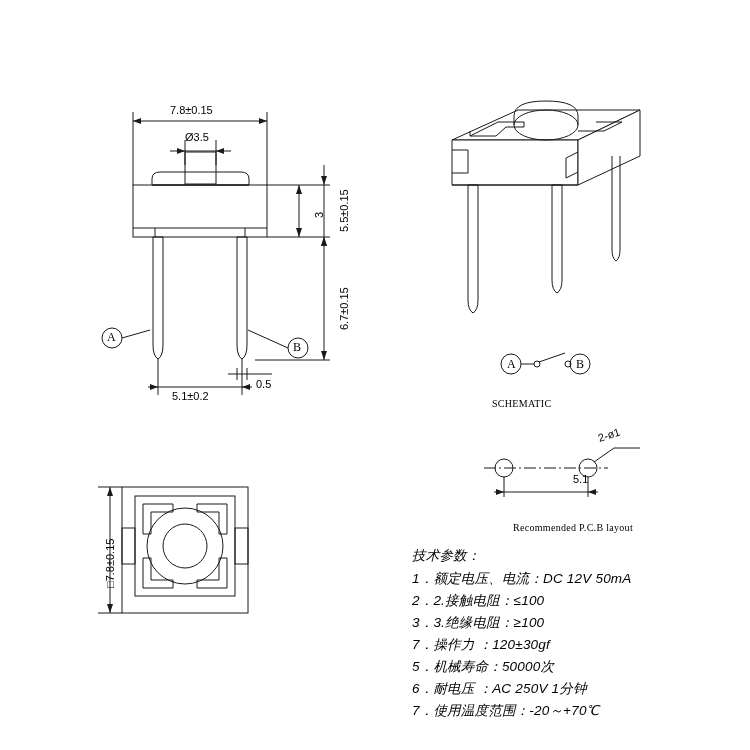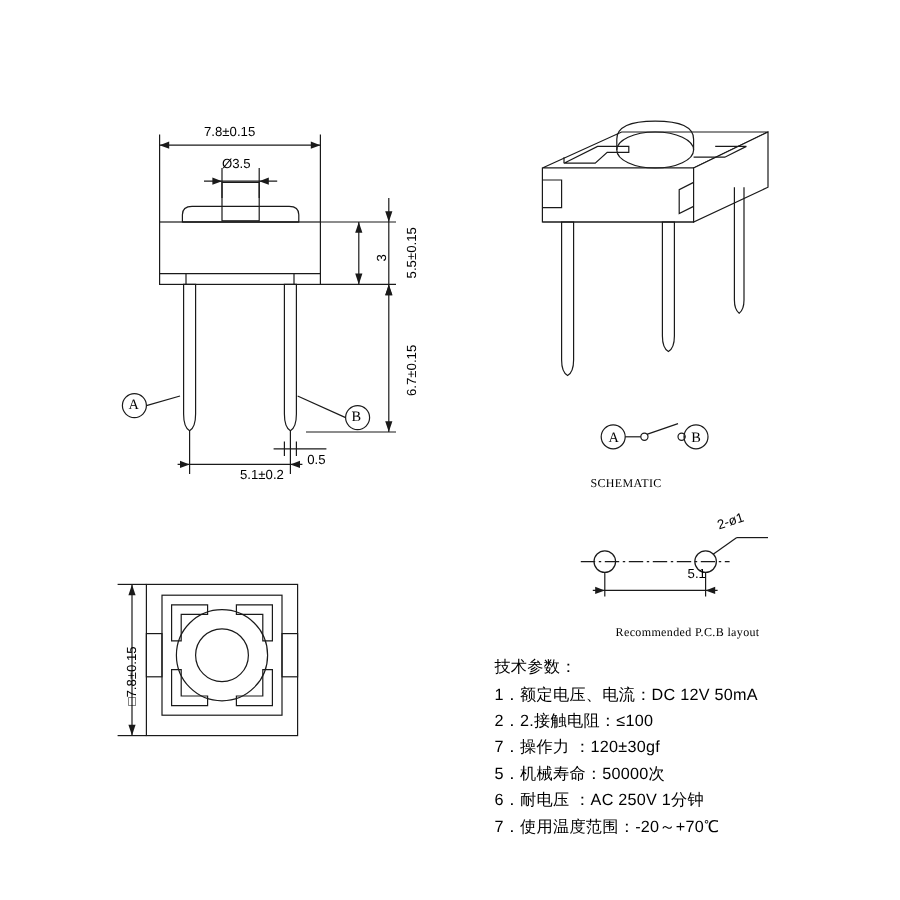--- a/index.html
+++ b/index.html
@@ -17,21 +17,21 @@
   .spec{
     position:absolute;
     left:412px;top:545px;
     font-family:"Liberation Sans", sans-serif;
     font-size:13.5px;
     line-height:22px;
     color:#000;
     letter-spacing:0.2px;
   }
   .spec .title{margin-bottom:1px;}
-  .spec div{white-space:nowrap;}
+  .spec div{white-space:nowrap;font-style:italic;}
   .cap{
     position:absolute;
     font-family:Liberation Serif, serif;
     font-size:10px;
     letter-spacing:0.3px;
     color:#000;
   }
   #schematic-label{left:492px;top:398px;}
   #pcb-label{left:493px;top:522px;margin-left:20px;}
   .dimtext{
@@ -198,21 +198,21 @@
 <div class="dimtext" id="dim-width-top" style="left:170px;top:104px;">7.8±0.15</div>
 
 <div class="dimtext" id="dim-plunger-dia" style="left:185px;top:131px;">Ø3.5</div>
 
 <div class="dimtext vert" id="dim-body-height" style="left:338px;top:232px;">5.5±0.15</div>
 
 <div class="dimtext vert" id="dim-body-inner" style="left:313px;top:218px;">3</div>
 
 <div class="dimtext vert" id="dim-pin-length" style="left:338px;top:330px;">6.7±0.15</div>
 
-<div class="dimtext" id="dim-pitch-front" style="left:172px;top:390px;margin-left:28px;">5.1±0.2</div>
+<div class="dimtext" id="dim-pitch-front" style="left:172px;top:390px;">5.1±0.2</div>
 
 <div class="dimtext" id="dim-pin-thickness" style="left:256px;top:362px;margin-top:16px;">0.5</div>
 
 <div class="dimtext" id="terminal-a-front" style="left:107px;top:330px;font-family:'Liberation Serif',serif;font-size:12px;">A</div>
 
 <div class="dimtext" id="terminal-b-front" style="left:293px;top:340px;font-family:'Liberation Serif',serif;font-size:12px;">B</div>
 
 <div class="dimtext vert" id="dim-topview-width" style="left:104px;top:588px;">
   <span>□</span><span>7.8±0.15</span>
 </div>
@@ -222,19 +222,20 @@
 <div class="cap" id="schematic-label">SCHEMATIC</div>
 
 <div class="dimtext" id="dim-pcb-pitch" style="left:533px;top:473px;padding-left:40px;">5.1</div>
 <div class="dimtext" id="pcb-hole-note" style="left:600px;top:432px;transform:rotate(-18deg);transform-origin:left bottom;">2-ø1</div>
 <div class="cap" id="pcb-label">Recommended P.C.B layout</div>
 
 <div class="spec">
   <div class="title">技术参数：</div>
   <div>1．额定电压、电流：DC 12V 50mA</div>
   <div>2．2.接触电阻：≤100</div>
+  <div>3．3.绝缘电阻：≥100</div>
   <div>7．操作力  ：120±30gf</div>
   <div>5．机械寿命：50000次</div>
   <div>6．耐电压  ：AC 250V 1分钟</div>
   <div>7．使用温度范围：-20～+70℃</div>
 </div>
 
 </div>
 
 </body></html>

